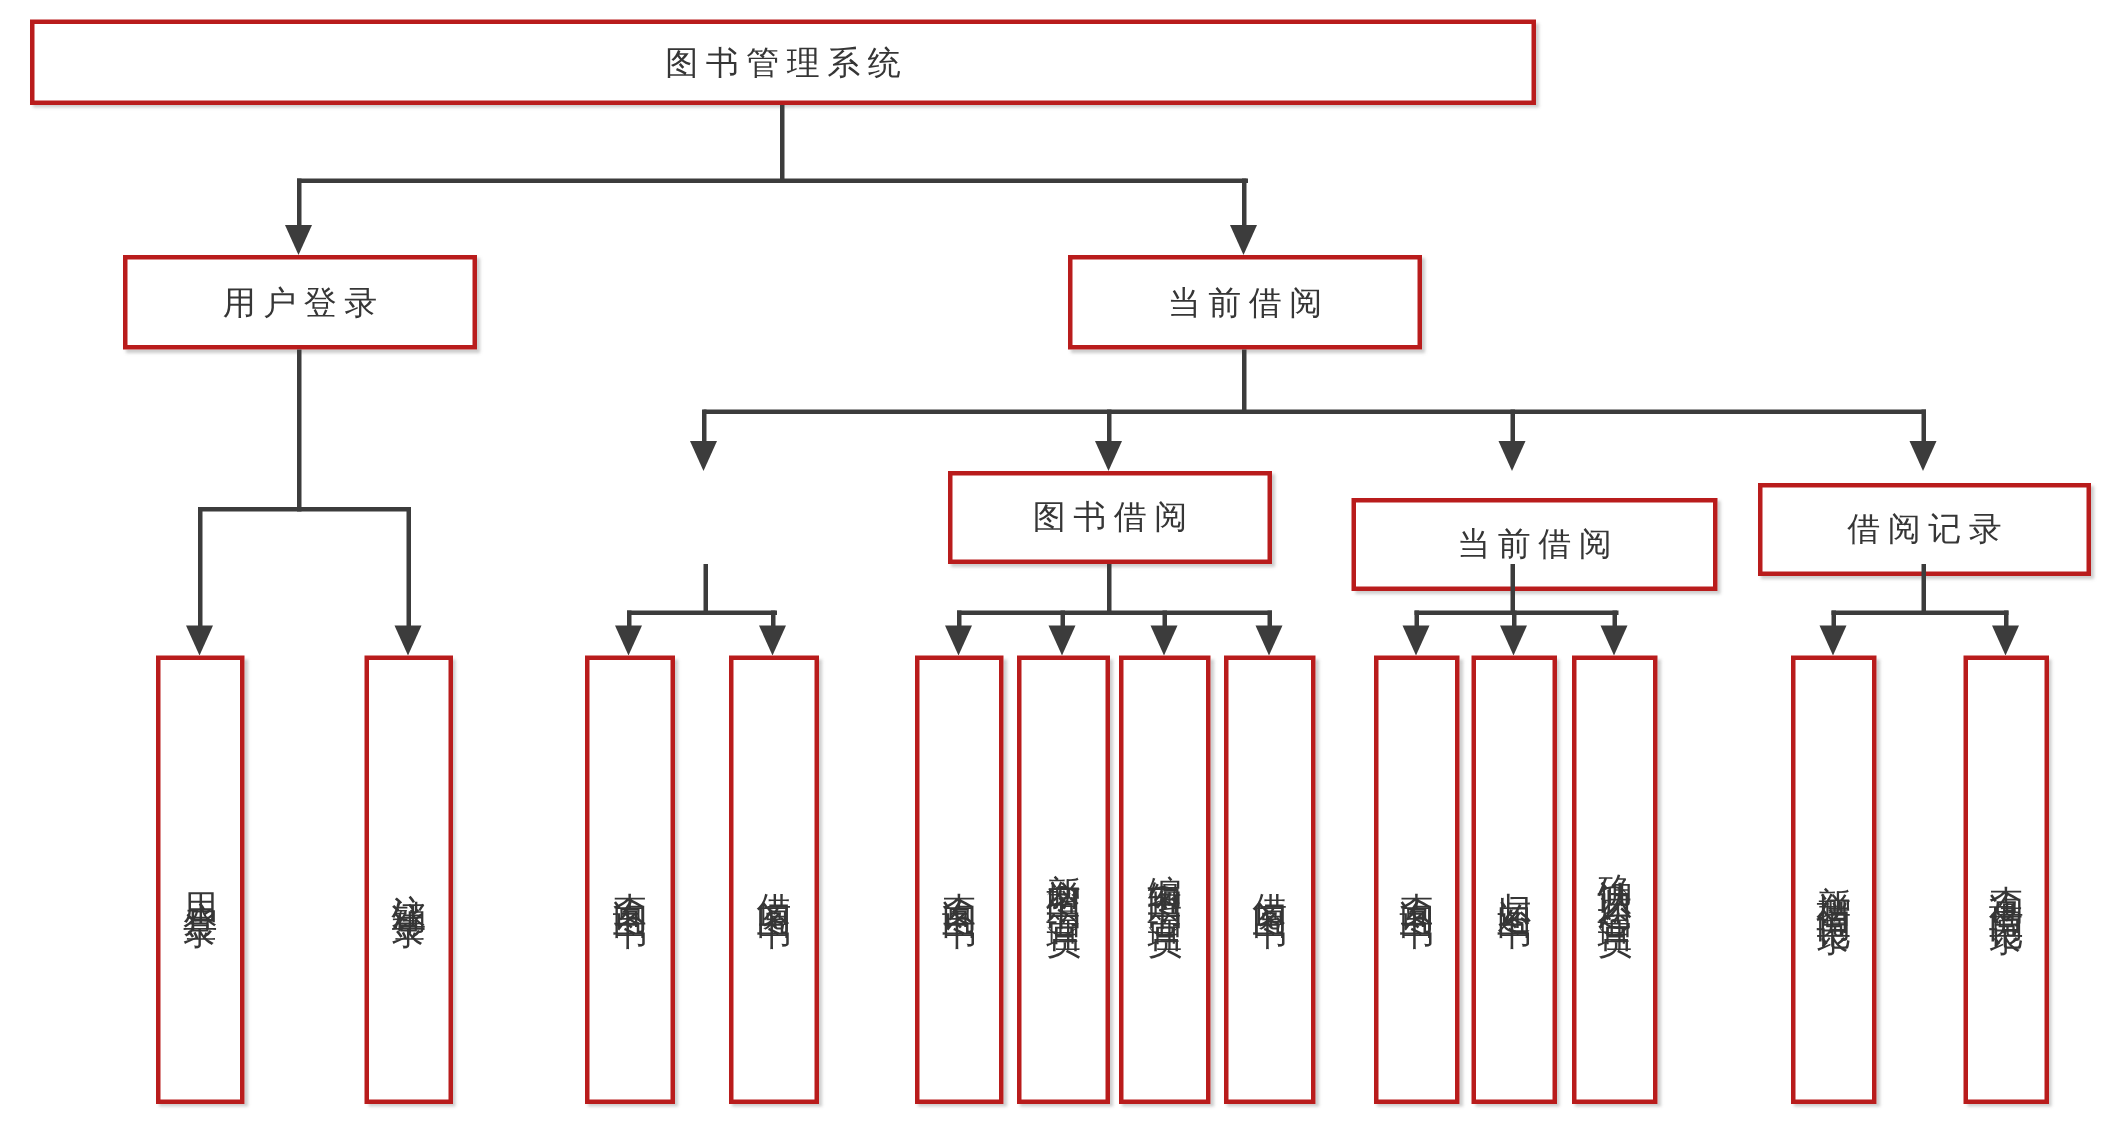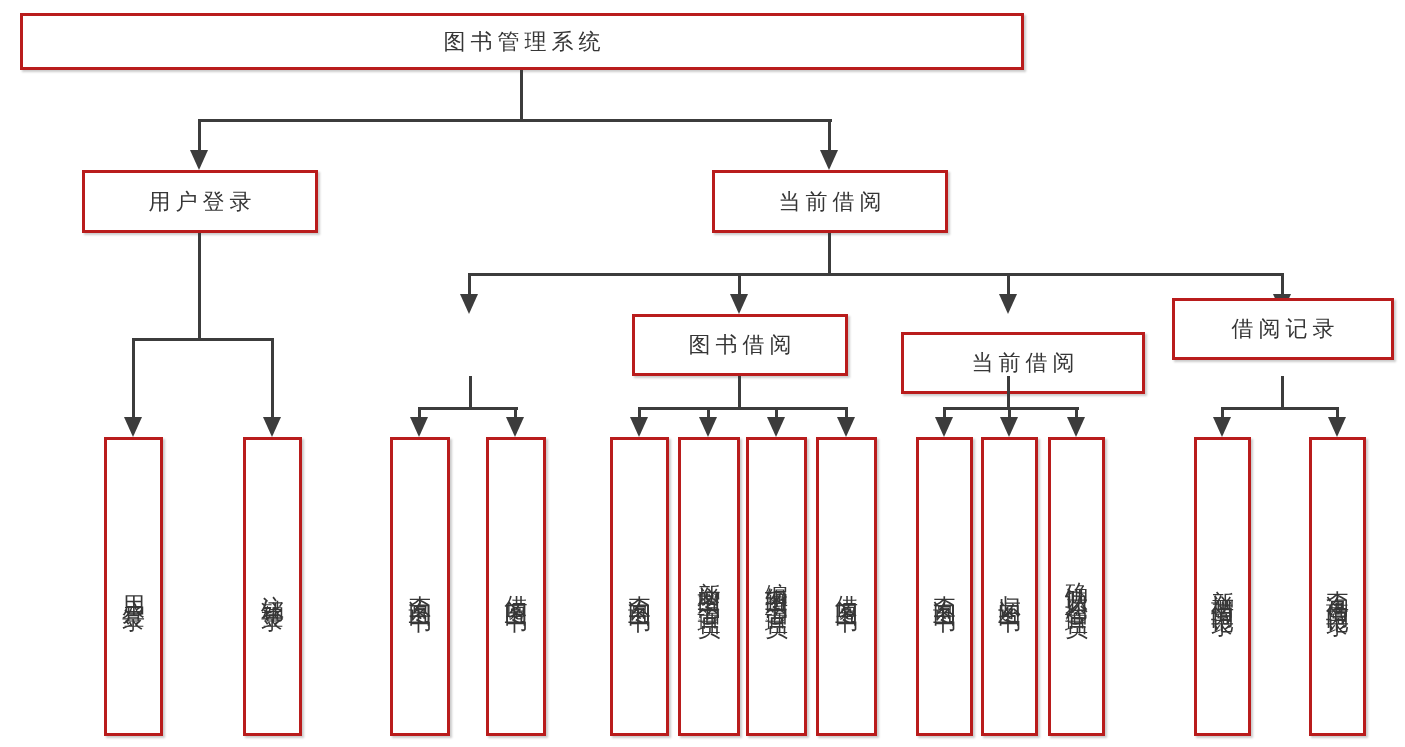--- a/index.html
+++ b/index.html
@@ -82,21 +82,21 @@
   <div class="arrow" style="left:460px;top:294px"></div>
   <div class="vline" style="left:738px;top:273px;height:24px"></div>
   <div class="arrow" style="left:730px;top:294px"></div>
   <div class="vline" style="left:1007px;top:273px;height:24px"></div>
   <div class="arrow" style="left:999px;top:294px"></div>
   <div class="vline" style="left:1281px;top:273px;height:24px"></div>
   <div class="arrow" style="left:1273px;top:294px"></div>
 
   <div class="box hbox" style="left:632px;top:314px;width:216px;height:62px">图书借阅</div>
   <div class="box hbox" style="left:901px;top:332px;width:244px;height:62px">当前借阅</div>
-  <div class="box hbox" style="left:1172px;top:298px;width:222px;height:62px">借阅记录</div>
+  <div class="box hbox" style="left:1172px;top:322px;width:222px;height:62px">借阅记录</div>
 
   <div class="vline" style="left:469px;top:376px;height:34px"></div>
   <div class="hline" style="left:418px;top:407px;width:100px"></div>
   <div class="vline" style="left:418px;top:407px;height:12px"></div>
   <div class="arrow" style="left:410px;top:417px"></div>
   <div class="vline" style="left:514px;top:407px;height:12px"></div>
   <div class="arrow" style="left:506px;top:417px"></div>
 
   <div class="vline" style="left:738px;top:376px;height:34px"></div>
   <div class="hline" style="left:638px;top:407px;width:210px"></div>

